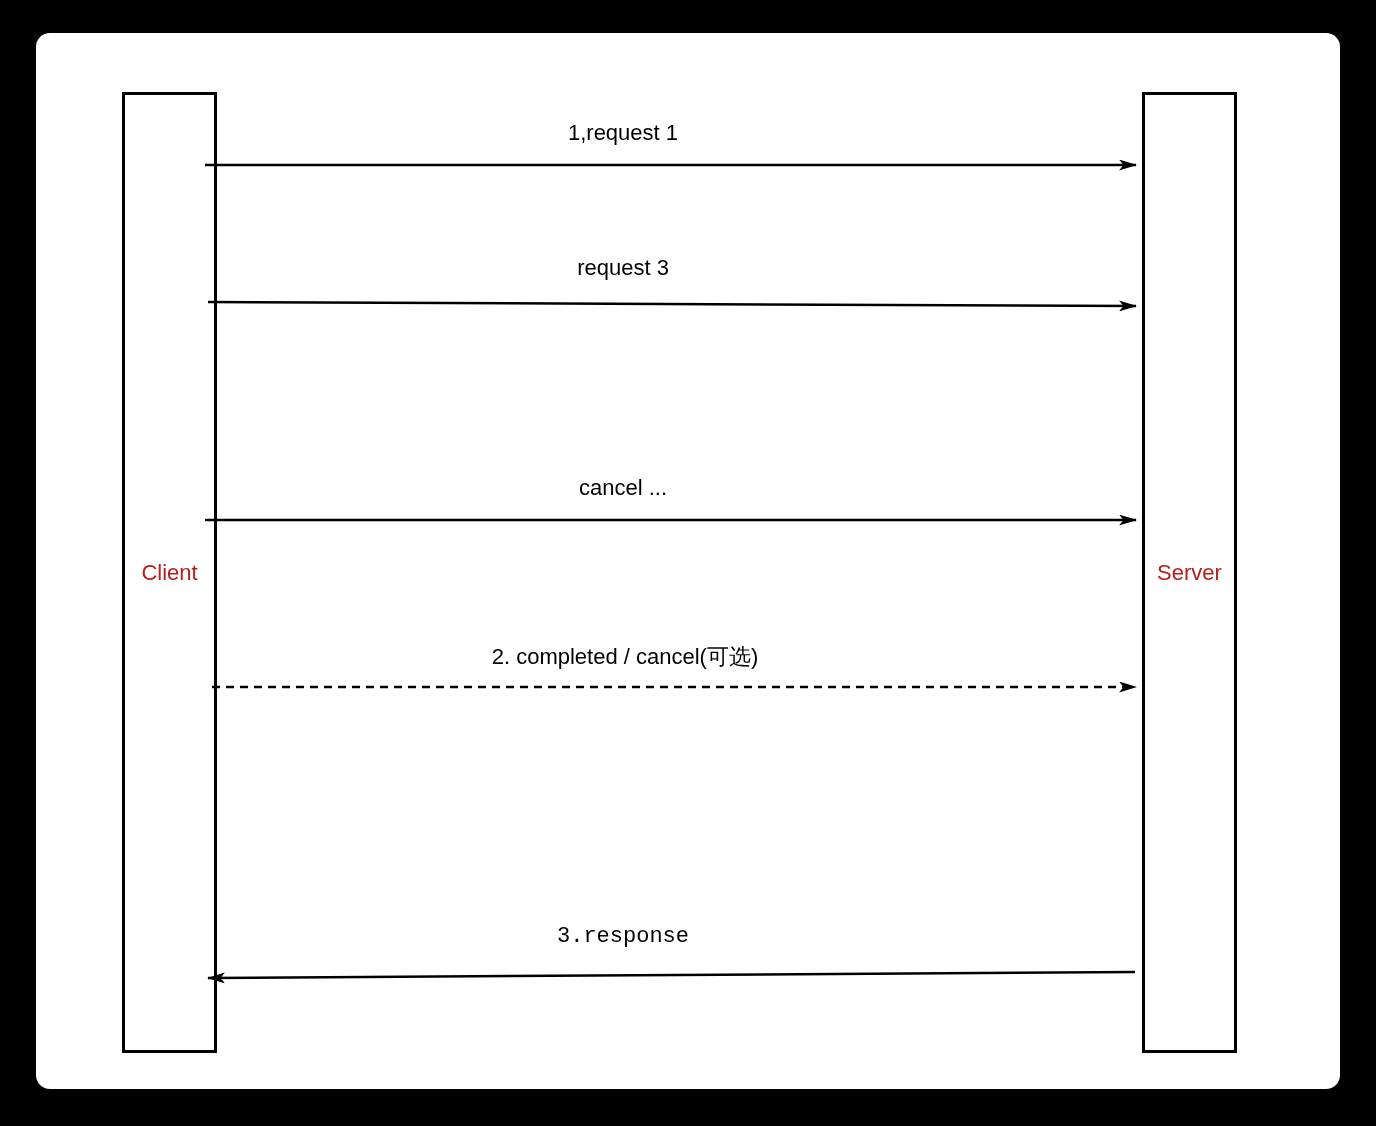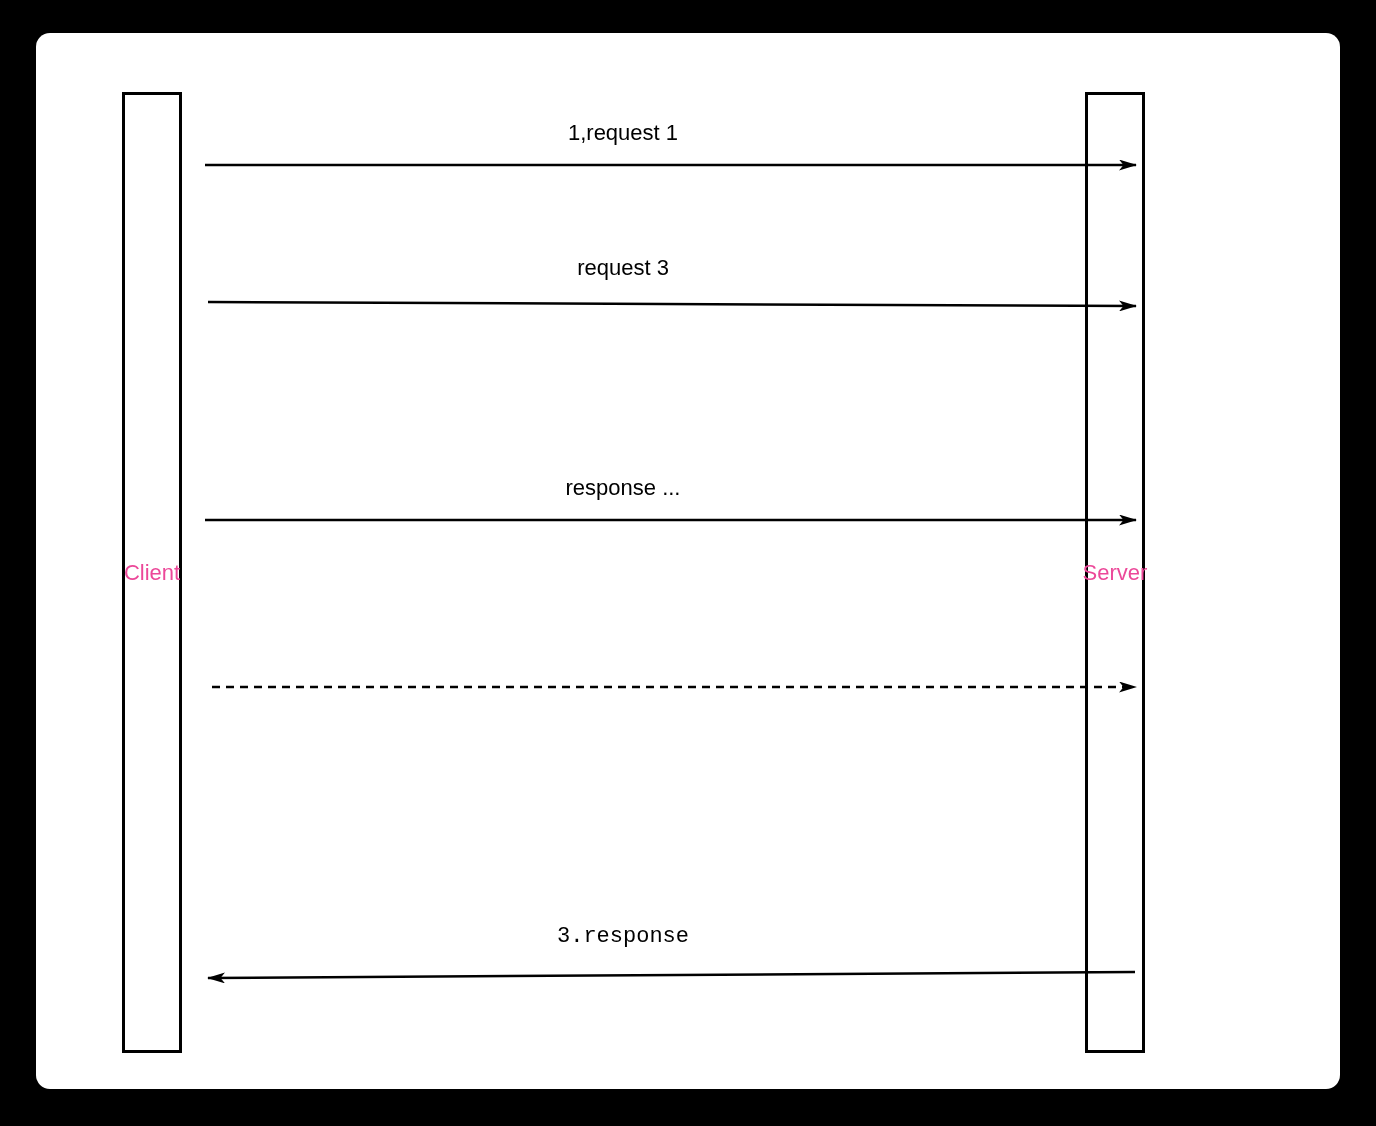--- a/index.html
+++ b/index.html
@@ -22,27 +22,27 @@
   }
   .participant-box {
     position: absolute;
     box-sizing: border-box;
     border: 3px solid #000000;
     background: #ffffff;
     display: flex;
     align-items: center;
     justify-content: center;
     font-size: 22px;
-    color: #ec4899;
+    color: #b91c1c;
     top: 59px;
     height: 961px;
-    width: 60px;
+    width: 95px;
   }
   .participant-box.client { left: 86px; }
-  .participant-box.server { left: 1049px; }
+  .participant-box.server { left: 1106px; }
   .arrow-layer {
     position: absolute;
     left: 0;
     top: 0;
     width: 1304px;
     height: 1056px;
     pointer-events: none;
   }
   .msg-label {
     position: absolute;
@@ -75,18 +75,19 @@
     <line x1="172" y1="269" x2="1100" y2="273" stroke="#000000" stroke-width="2.5" marker-end="url(#head-right)"></line>
     <line x1="169" y1="487" x2="1100" y2="487" stroke="#000000" stroke-width="2.5" marker-end="url(#head-right)"></line>
     <line x1="176" y1="654" x2="1100" y2="654" stroke="#000000" stroke-width="2.5" stroke-dasharray="8 6" marker-end="url(#head-right)"></line>
     <line x1="1099" y1="939" x2="172" y2="945" stroke="#000000" stroke-width="2.5" marker-end="url(#head-right)"></line>
   </svg>
 
   <div class="msg-label" style="left:587px; top:100px;">1,request 1</div>
 
   <div class="msg-label" style="left:587px; top:235px;">request 3</div>
 
-  <div class="msg-label" style="left:587px; top:455px;">response ...</div>
+  <div class="msg-label" style="left:587px; top:455px;">cancel ...</div>
 
+  <div class="msg-label" style="left:589px; top:624px;">2. completed / cancel(可选)</div>
 
   <div class="msg-label" style="left:587px; top:903px;font-family:Liberation Mono, monospace;">3.response</div>
 
 </div>
 
 </body></html>

